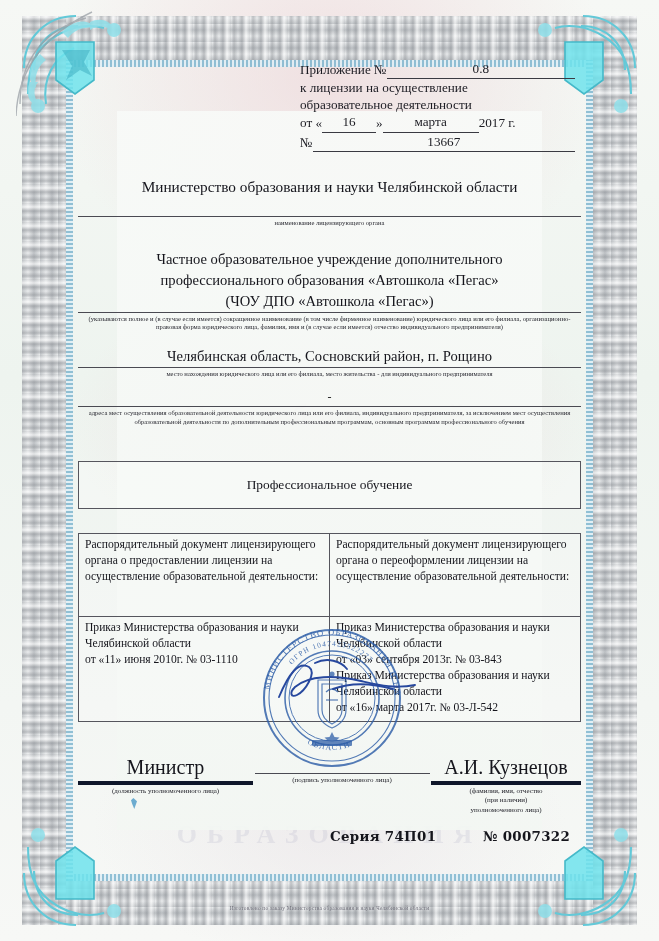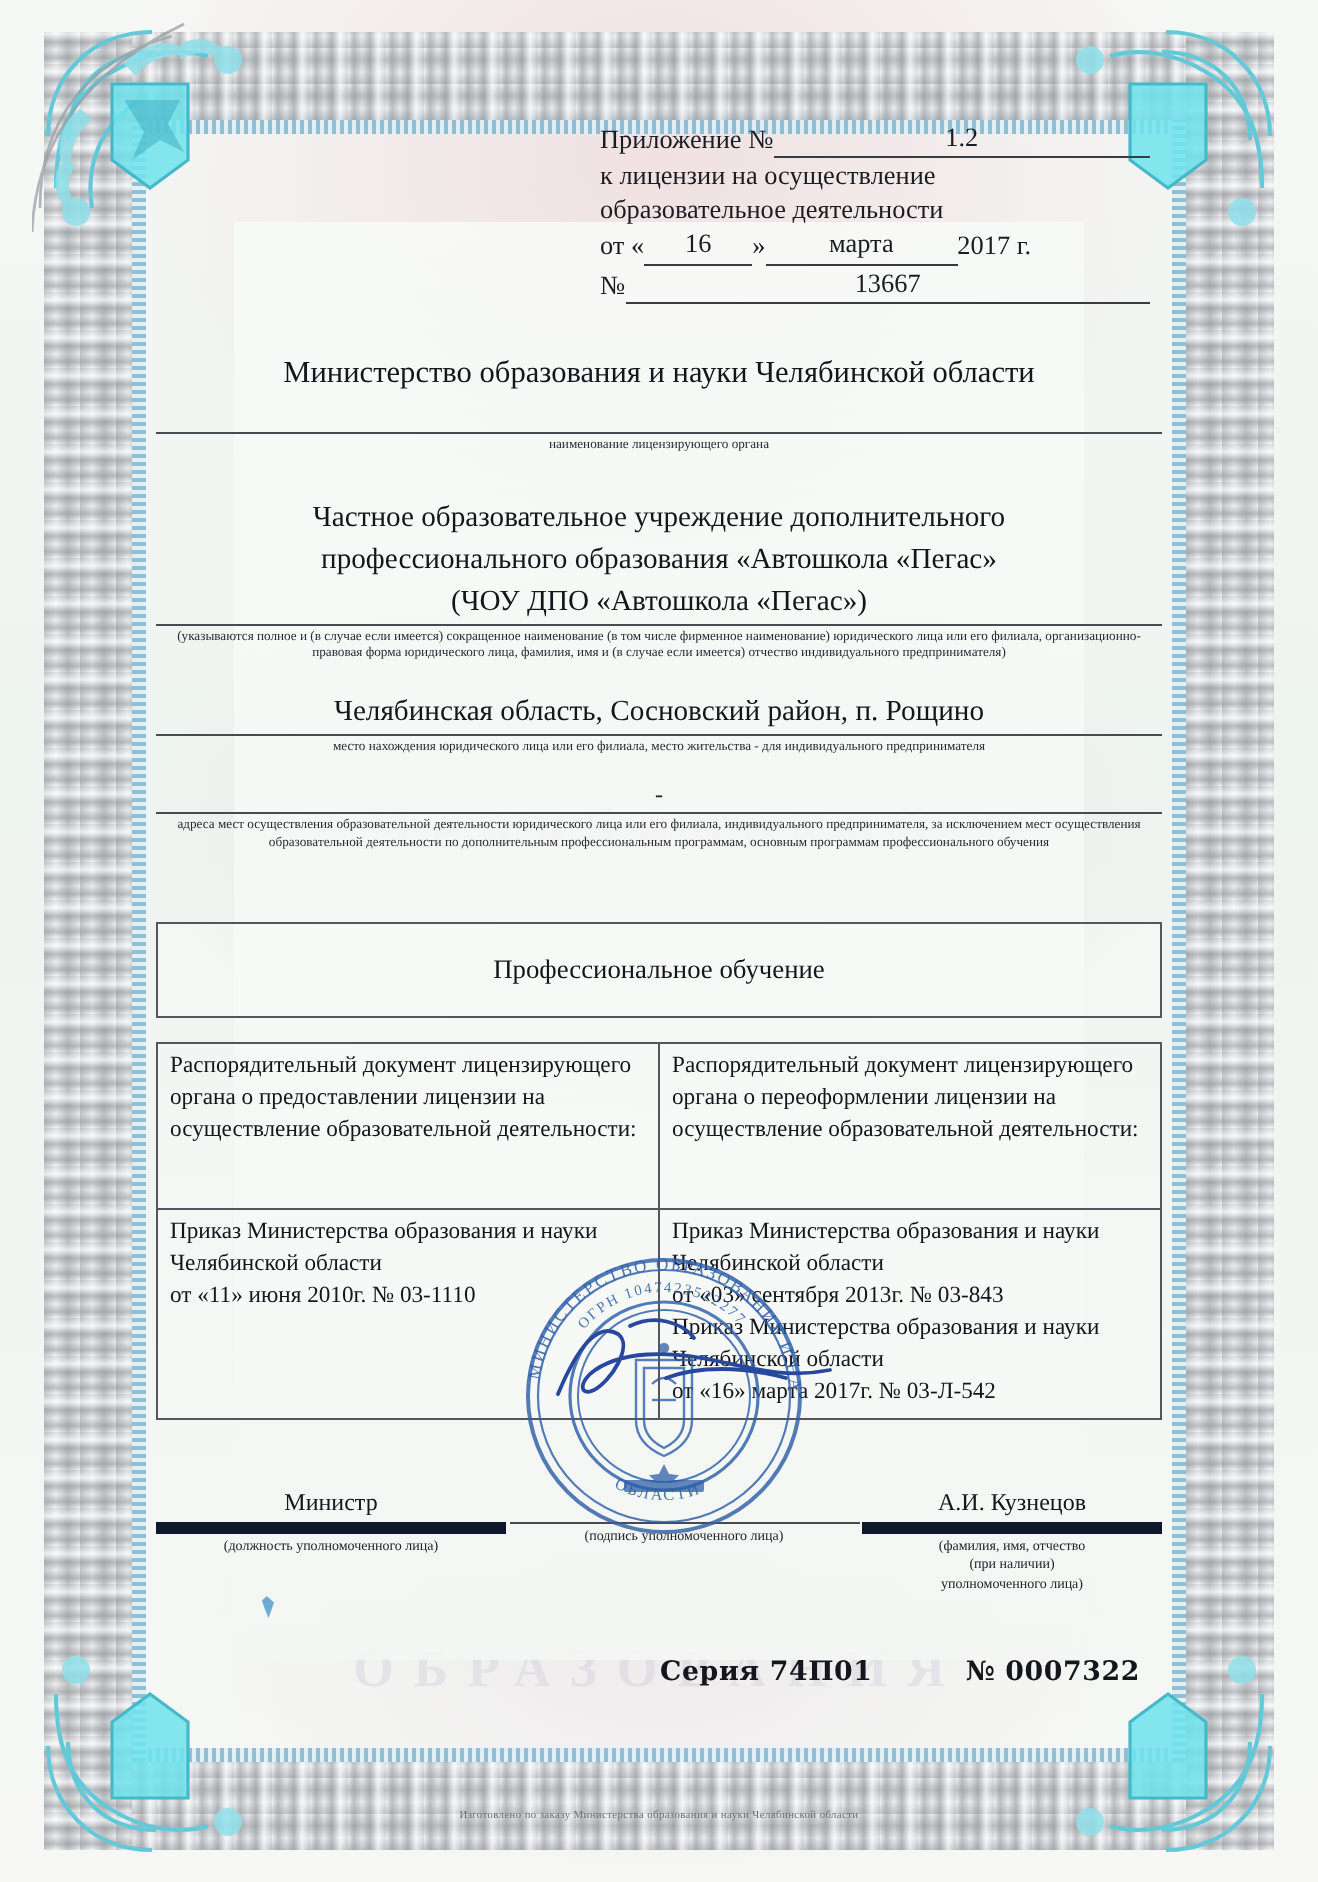--- a/index.html
+++ b/index.html
@@ -112,33 +112,33 @@
   .big .u{display:block;}
   .rule{border-bottom:1px solid #4a4a52;}
   .dash{text-align:center;font-size:12px;color:#222;padding-bottom:1px;}
 
   .box{
     margin-top:34px;border:1px solid #55555d;height:46px;
     display:flex;align-items:center;justify-content:center;
     font-size:13.4px;color:#15151c;background:rgba(255,255,255,.25);
   }
   table.lic{
-    margin-top:12px;border-collapse:collapse;width:100%;
+    margin-top:24px;border-collapse:collapse;width:100%;
     table-layout:fixed;background:rgba(255,255,255,.18);
   }
   table.lic td{
     border:1px solid #55555d;vertical-align:top;
     padding:3px 6px 5px 6px;font-size:11.6px;color:#15151c;line-height:1.38;
   }
   td.h{height:74px;}
   td.b{height:92px;}
 
   .sig{position:relative;margin-top:34px;display:flex;justify-content:space-between;}
   .sig .cell{text-align:center;}
-  .sig .name{font-size:12px;color:#15151c;border-bottom:6px solid #0f172a;padding:0 6px 2px;}
+  .sig .name{font-size:20px;color:#15151c;border-bottom:4px solid #0f172a;padding:0 6px 2px;}
   .sig .sub{font-size:7px;color:#23232b;margin-top:2px;line-height:1.38;}
   .cell-a{width:175px;}
   .cell-b{width:175px;}
   .cell-c{width:150px;}
   .sig .blank{display:block;height:17px;border-bottom:1px solid #4a4a52;}
 
   .serial{
     position:absolute;left:330px;top:828px;width:240px;
     display:flex;justify-content:space-between;
     font-family:"DejaVu Serif", serif;font-weight:700;
@@ -250,21 +250,21 @@
         </g>
       </svg>
     </div>
   </div>
 
   <div class="content">
 
     <div class="hdr">
       <div class="row">
         <span class="lbl">Приложение №</span>
-        <span class="ul">1.2</span>
+        <span class="ul">0.8</span>
       </div>
       <div>к лицензии на осуществление</div>
       <div>образовательное деятельности</div>
       <div class="row">
         <span class="lbl">от «</span>
         <span class="ul mini">16</span>
         <span class="lbl">»</span>
         <span class="ul mid">марта</span>
         <span class="lbl">2017 г.</span>
       </div>

